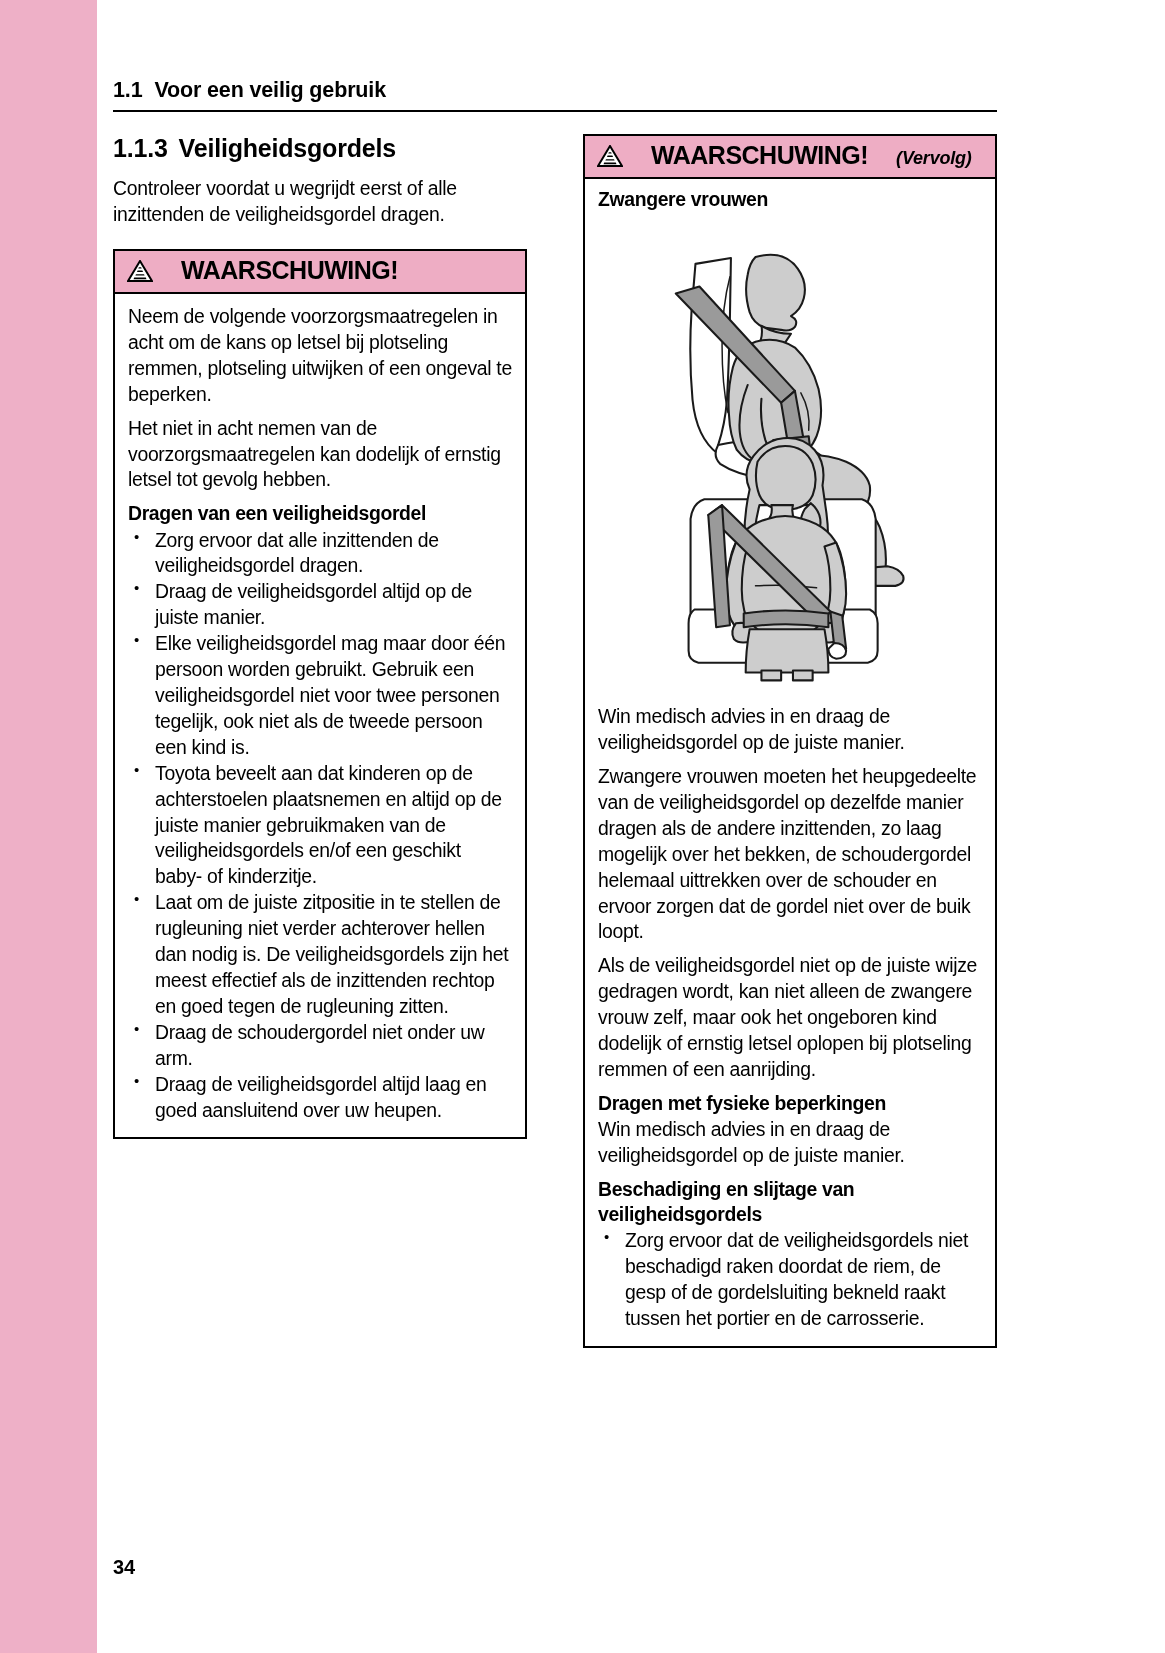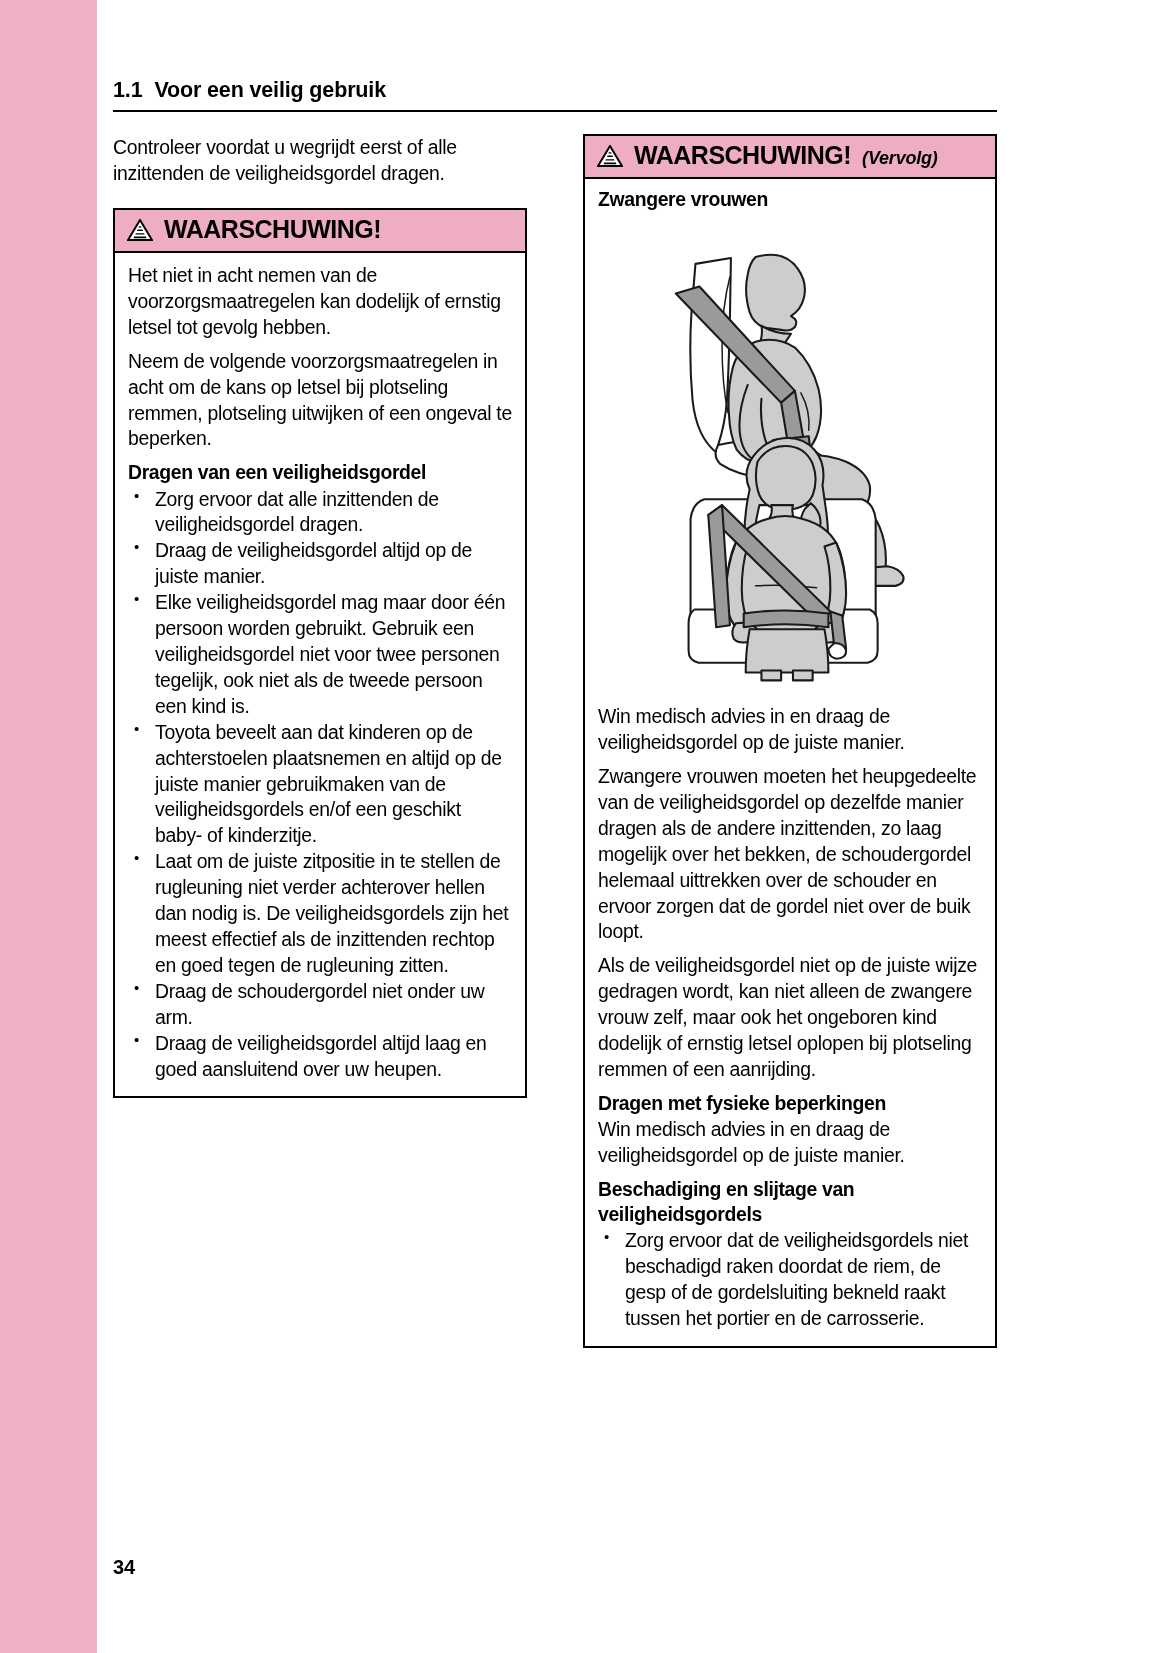--- a/index.html
+++ b/index.html
@@ -80,21 +80,21 @@
   .warn-box {
     border: 2.2px solid #000;
     background: #ffffff;
   }
   .warn-head {
     background: #eeadc4;
     border-bottom: 2.2px solid #000;
     padding: 5px 10px 7px 12px;
     display: flex;
     align-items: baseline;
-    gap: 11px;
+    gap: 28px;
     white-space: nowrap;
   }
   .warn-head .tri-icon {
     position: relative;
     top: 3px;
     flex: 0 0 auto;
     line-height: 0;
   }
   .warn-head .warn-label {
     font-size: 25px;
@@ -172,40 +172,43 @@
   <div class="content">
 
     <div class="running-head">
       <span class="num">1.1</span><span>Voor een veilig gebruik</span>
     </div>
 
     <div class="columns">
 
       <div class="col-left">
 
+        <div class="section-title">
+          <span class="num">1.1.3</span><span>Veiligheidsgordels</span>
+        </div>
 
         <div class="intro-para">Controleer voordat u wegrijdt eerst of alle inzittenden de veiligheidsgordel dragen.</div>
 
         <div class="warn-box">
           <div class="warn-head">
             <span class="tri-icon">
               <svg width="26" height="22" viewBox="0 0 26 22" aria-hidden="true">
                 <path d="M13 1 L25 21 L1 21 Z" fill="#ffffff" stroke="#000000" stroke-width="2"></path>
                 <path d="M9.0 14.2 L17.0 14.2 L17.6 15.6 L8.4 15.6 Z" fill="#000000"></path>
                 <path d="M10.6 10.6 L15.4 10.6 L16.0 12.0 L10.0 12.0 Z" fill="#000000"></path>
                 <path d="M11.9 7.2 L14.1 7.2 L14.7 8.6 L11.3 8.6 Z" fill="#000000"></path>
                 <path d="M7.2 17.6 L18.8 17.6 L19.5 19.2 L6.5 19.2 Z" fill="#000000"></path>
               </svg>
             </span>
             <span class="warn-label">WAARSCHUWING!</span>
           </div>
 
           <div class="warn-body">
+            <p>Neem de volgende voorzorgsmaatregelen in acht om de kans op letsel bij plotseling remmen, plotseling uitwijken of een ongeval te beperken.</p>
             <p>Het niet in acht nemen van de voorzorgsmaatregelen kan dodelijk of ernstig letsel tot gevolg hebben.</p>
-            <p>Neem de volgende voorzorgsmaatregelen in acht om de kans op letsel bij plotseling remmen, plotseling uitwijken of een ongeval te beperken.</p>
 
             <div class="sub-head">Dragen van een veiligheidsgordel</div>
 
             <ul class="bullets">
               <li>Zorg ervoor dat alle inzittenden de veiligheidsgordel dragen.</li>
               <li>Draag de veiligheidsgordel altijd op de juiste manier.</li>
               <li>Elke veiligheidsgordel mag maar door één persoon worden gebruikt. Gebruik een veiligheidsgordel niet voor twee personen tegelijk, ook niet als de tweede persoon een kind is.</li>
               <li>Toyota beveelt aan dat kinderen op de achterstoelen plaatsnemen en altijd op de juiste manier gebruikmaken van de veiligheidsgordels en/of een geschikt baby- of kinderzitje.</li>
               <li>Laat om de juiste zitpositie in te stellen de rugleuning niet verder achterover hellen dan nodig is. De veiligheidsgordels zijn het meest effectief als de inzittenden rechtop en goed tegen de rugleuning zitten.</li>
               <li>Draag de schoudergordel niet onder uw arm.</li>

